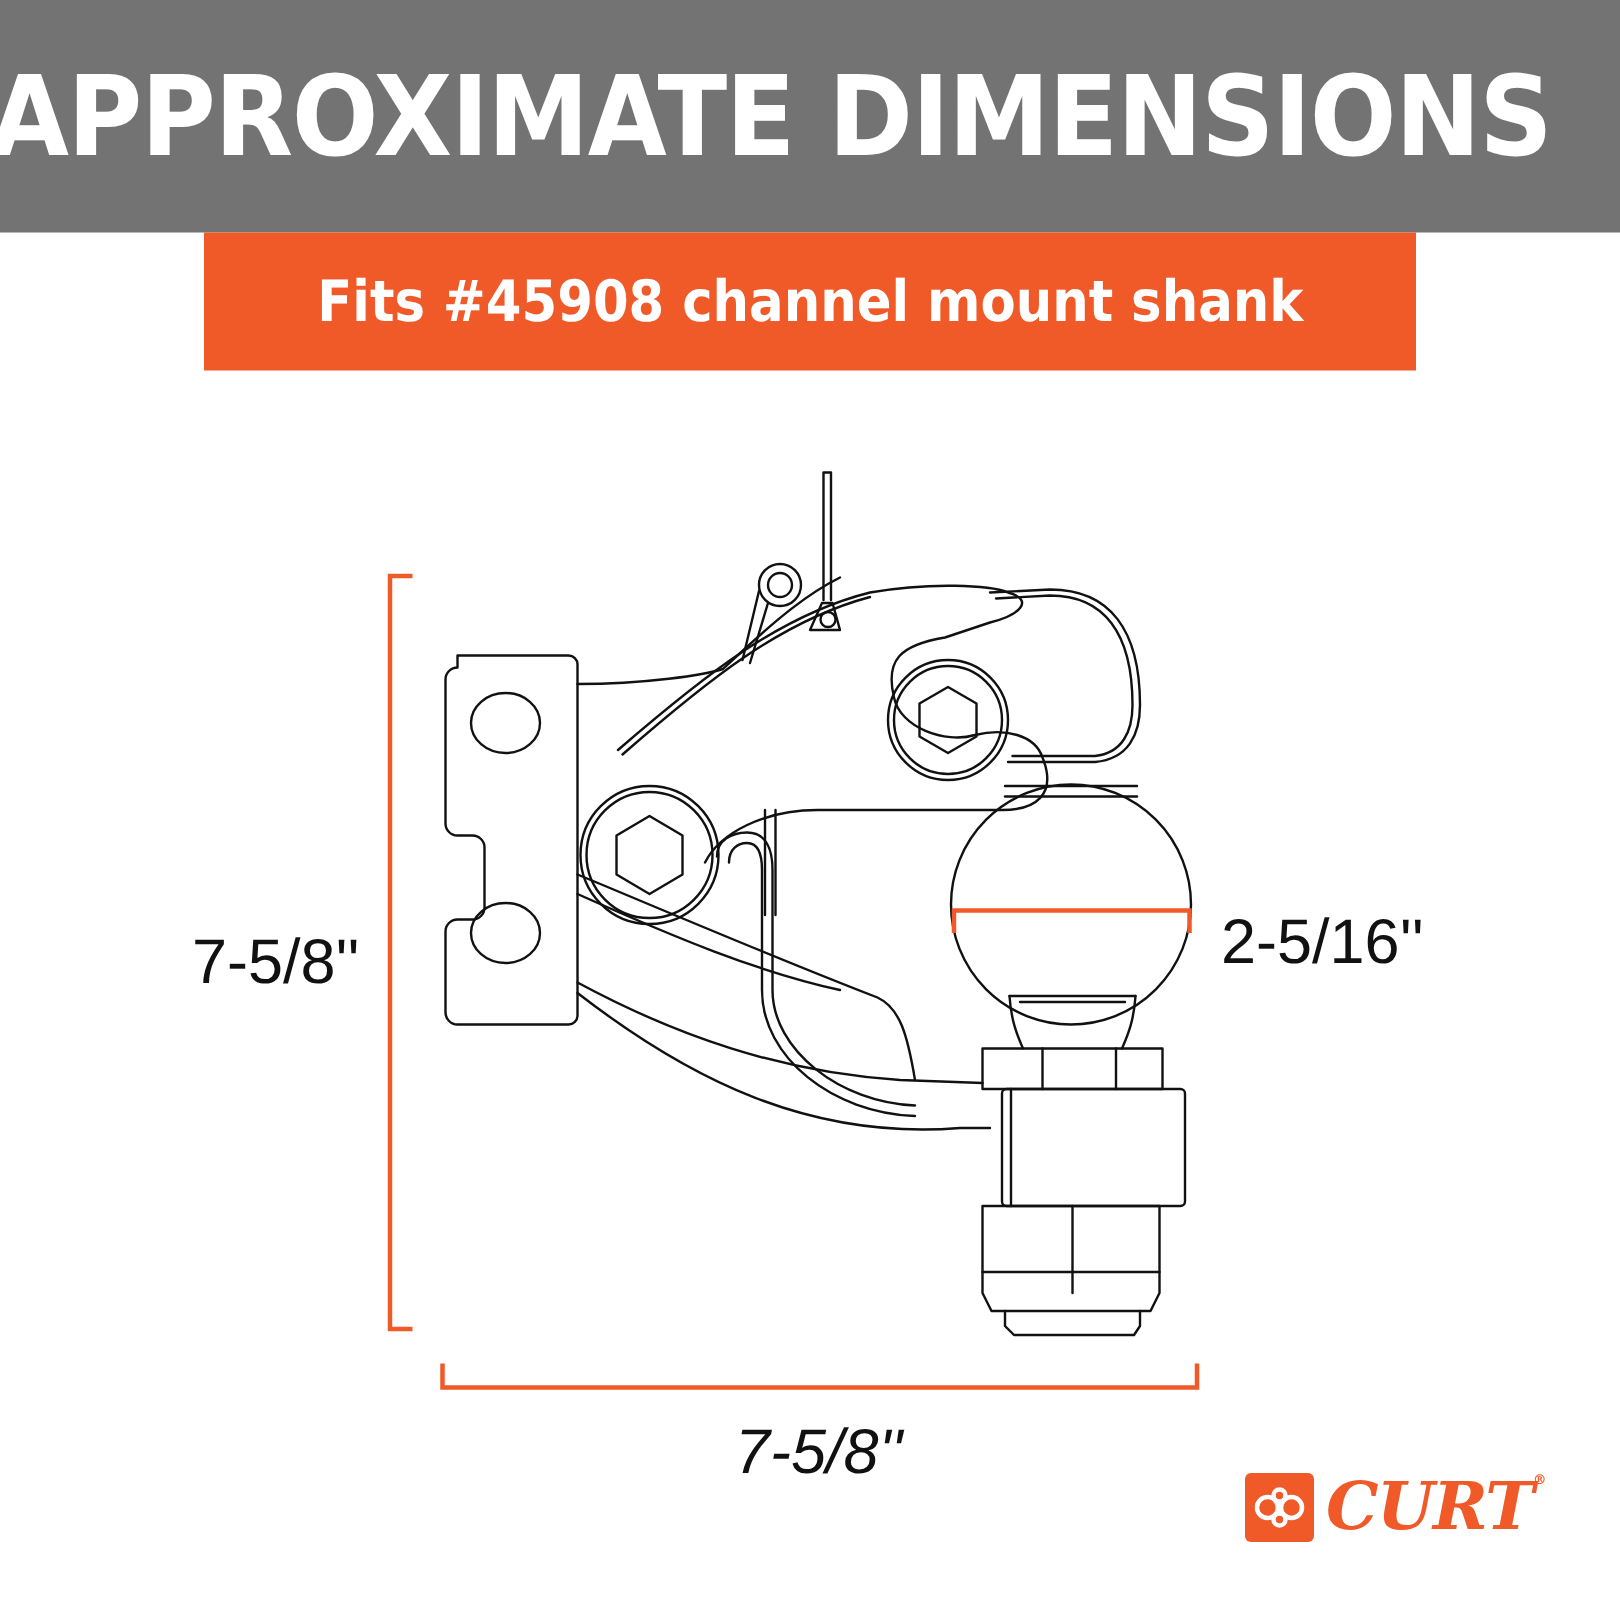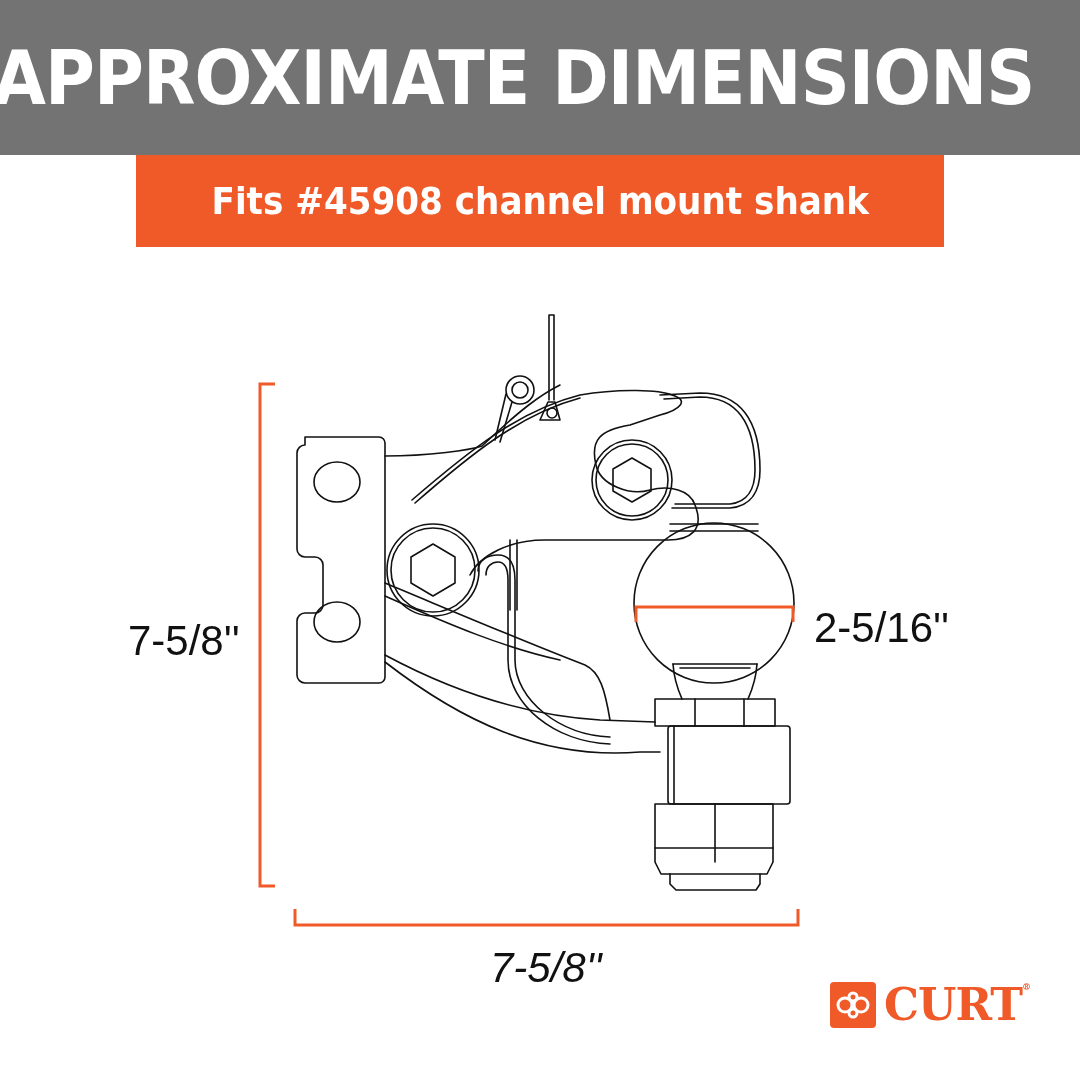--- a/index.html
+++ b/index.html
@@ -30,21 +30,21 @@
   .dim-ball   { left: 814px; top: 565px; line-height: 1.08; margin-top: 40px; }
   .logo {
     position: absolute; left: 830px; top: 982px; display: flex; align-items: center; gap: 8px;
   }
   .logo-mark {
     width: 46px; height: 46px; background: #f05a28; border-radius: 4px;
     position: relative;
   }
   .logo-word {
     color: #f05a28; font-family: "DejaVu Serif", serif; font-weight: bold;
-    font-size: 44px; letter-spacing: -1px; line-height: 1;
+    font-size: 44px; letter-spacing: -1px; line-height: 1; font-style: italic;
   }
   .logo-reg { color: #f05a28; font-size: 9px; vertical-align: top; }
 </style>
 </head>
 <body>
 
 <div class="header">
   <div class="header-title">APPROXIMATE DIMENSIONS</div>
 </div>
 

